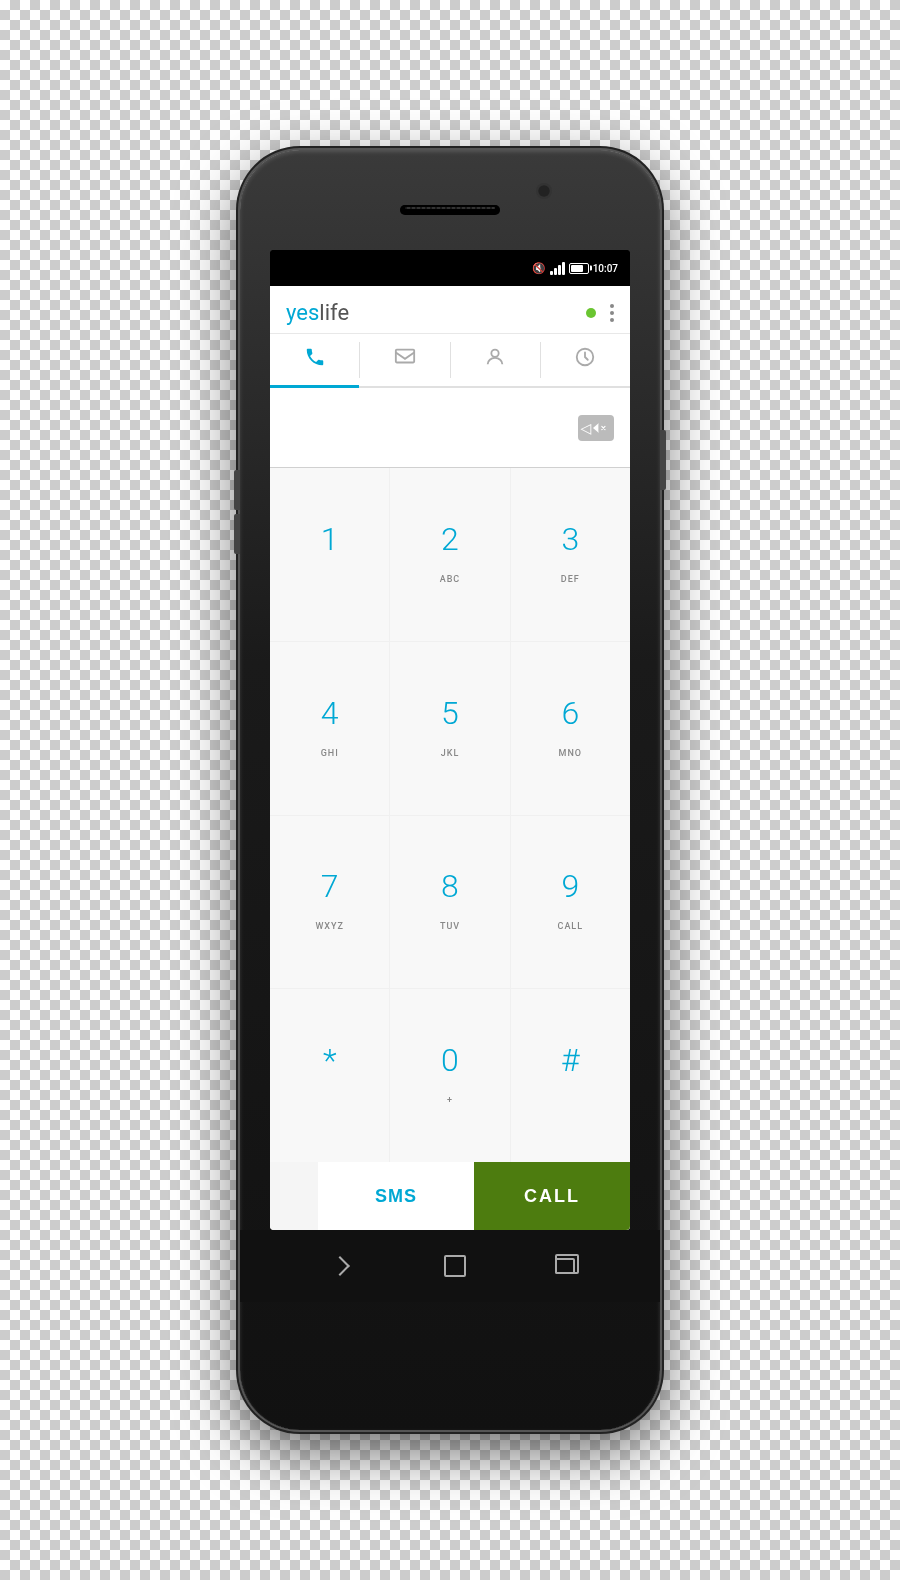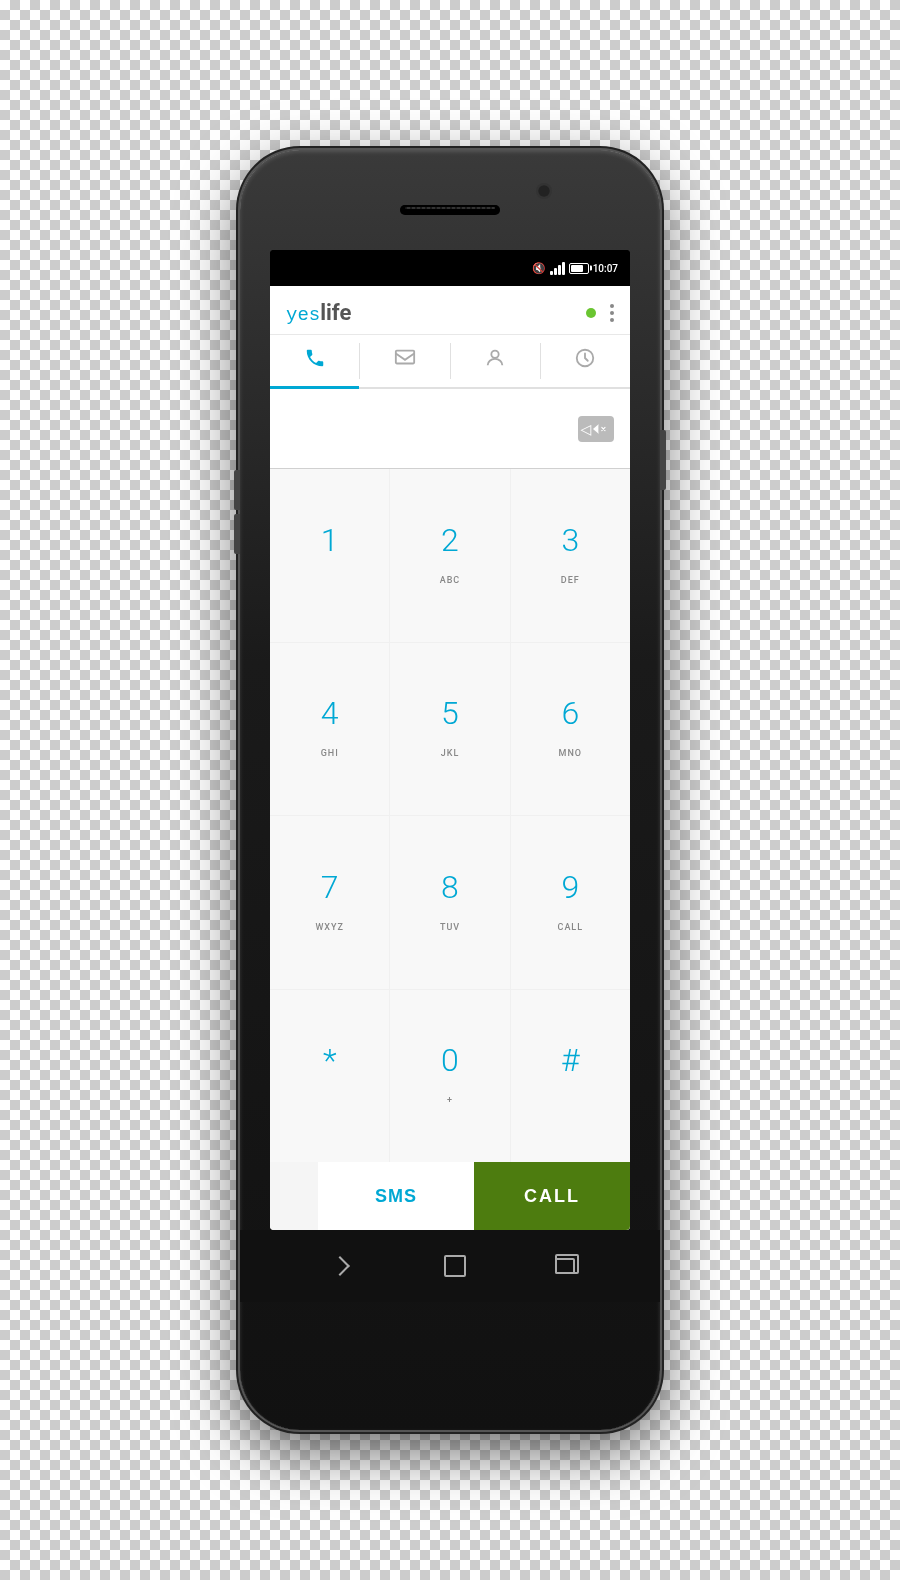--- a/index.html
+++ b/index.html
@@ -177,29 +177,28 @@
     }
 
     .app-logo {
       display: flex;
       align-items: baseline;
       gap: 0;
     }
 
     .logo-yes {
       color: #00a8d4;
-      font-size: 19px;
+      font-size: 22px;
       font-weight: 400;
-      font-family: Liberation Mono, monospace;
     }
 
     .logo-life {
       color: #555;
       font-size: 22px;
-      font-weight: 700;
+      font-weight: 400;
     }
 
     .header-right {
       display: flex;
       align-items: center;
       gap: 14px;
     }
 
     .green-dot {
       width: 10px;

